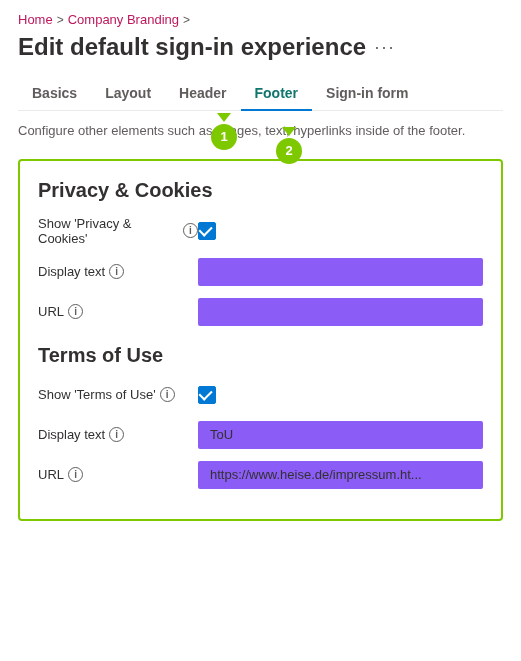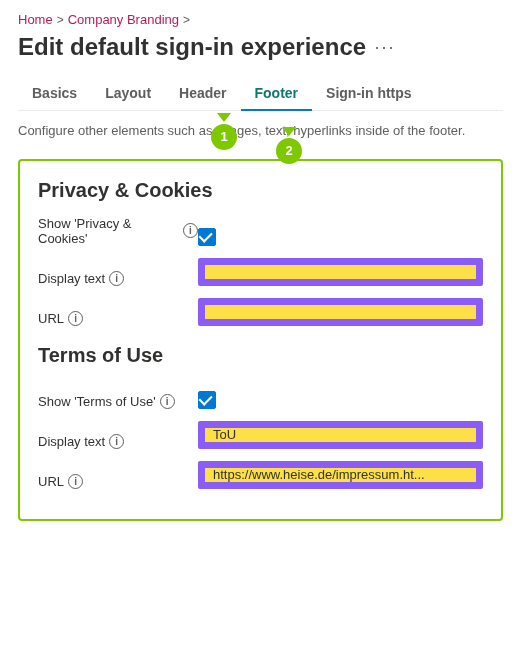--- a/index.html
+++ b/index.html
@@ -96,21 +96,21 @@
 
     .section-title {
       font-size: 20px;
       font-weight: 700;
       color: #323130;
       margin-bottom: 14px;
     }
 
     .field-row {
       display: flex;
-      align-items: flex-end;
+      align-items: center;
       margin-bottom: 12px;
       min-height: 28px;
     }
     .field-label {
       display: flex;
       align-items: center;
       gap: 4px;
       width: 160px;
       font-size: 13px;
       color: #323130;
@@ -150,26 +150,26 @@
       width: 10px;
       height: 6px;
       border-left: 2px solid #fff;
       border-bottom: 2px solid #fff;
       transform: rotate(-45deg) translateY(-2px);
     }
 
     .text-input {
       width: 100%;
       height: 28px;
-      border: 7px solid #8b5cf6;
+      border: 4px solid #8b5cf6;
       border-radius: 2px;
       padding: 0 8px;
       font-size: 13px;
       color: #323130;
-      background: #fde047;
+      background: #8b5cf6;
       outline: none;
     }
 
     .section-divider {
       margin: 18px 0 14px 0;
     }
 
     .desc-wrapper {
       position: relative;
       margin-bottom: 8px;
@@ -188,21 +188,21 @@
 <div class="page-title-row">
   <h1 class="page-title">Edit default sign-in experience</h1>
   <span class="more-icon">···</span>
 </div>
 
 <div class="tabs">
   <div class="tab">Basics</div>
   <div class="tab">Layout</div>
   <div class="tab">Header</div>
   <div class="tab active">Footer</div>
-  <div class="tab">Sign-in https</div>
+  <div class="tab">Sign-in form</div>
 </div>
 
 <div class="desc-wrapper">
   <p class="description">Configure other elements such as images, text, hyperlinks inside of the footer.</p>
   <div style="position:relative; height:0;">
     <div style="position:absolute; top:-46px; left:193px; display:flex; flex-direction:column; align-items:center;">
       <div style="width:0;height:0;border-left:7px solid transparent;border-right:7px solid transparent;border-top:9px solid #7ec800; margin-bottom:2px;"></div>
       <div class="badge" style="position:static; width:26px; height:26px;">1</div>
     </div>
     <div style="position:absolute; top:-32px; left:258px; display:flex; flex-direction:column; align-items:center;">

